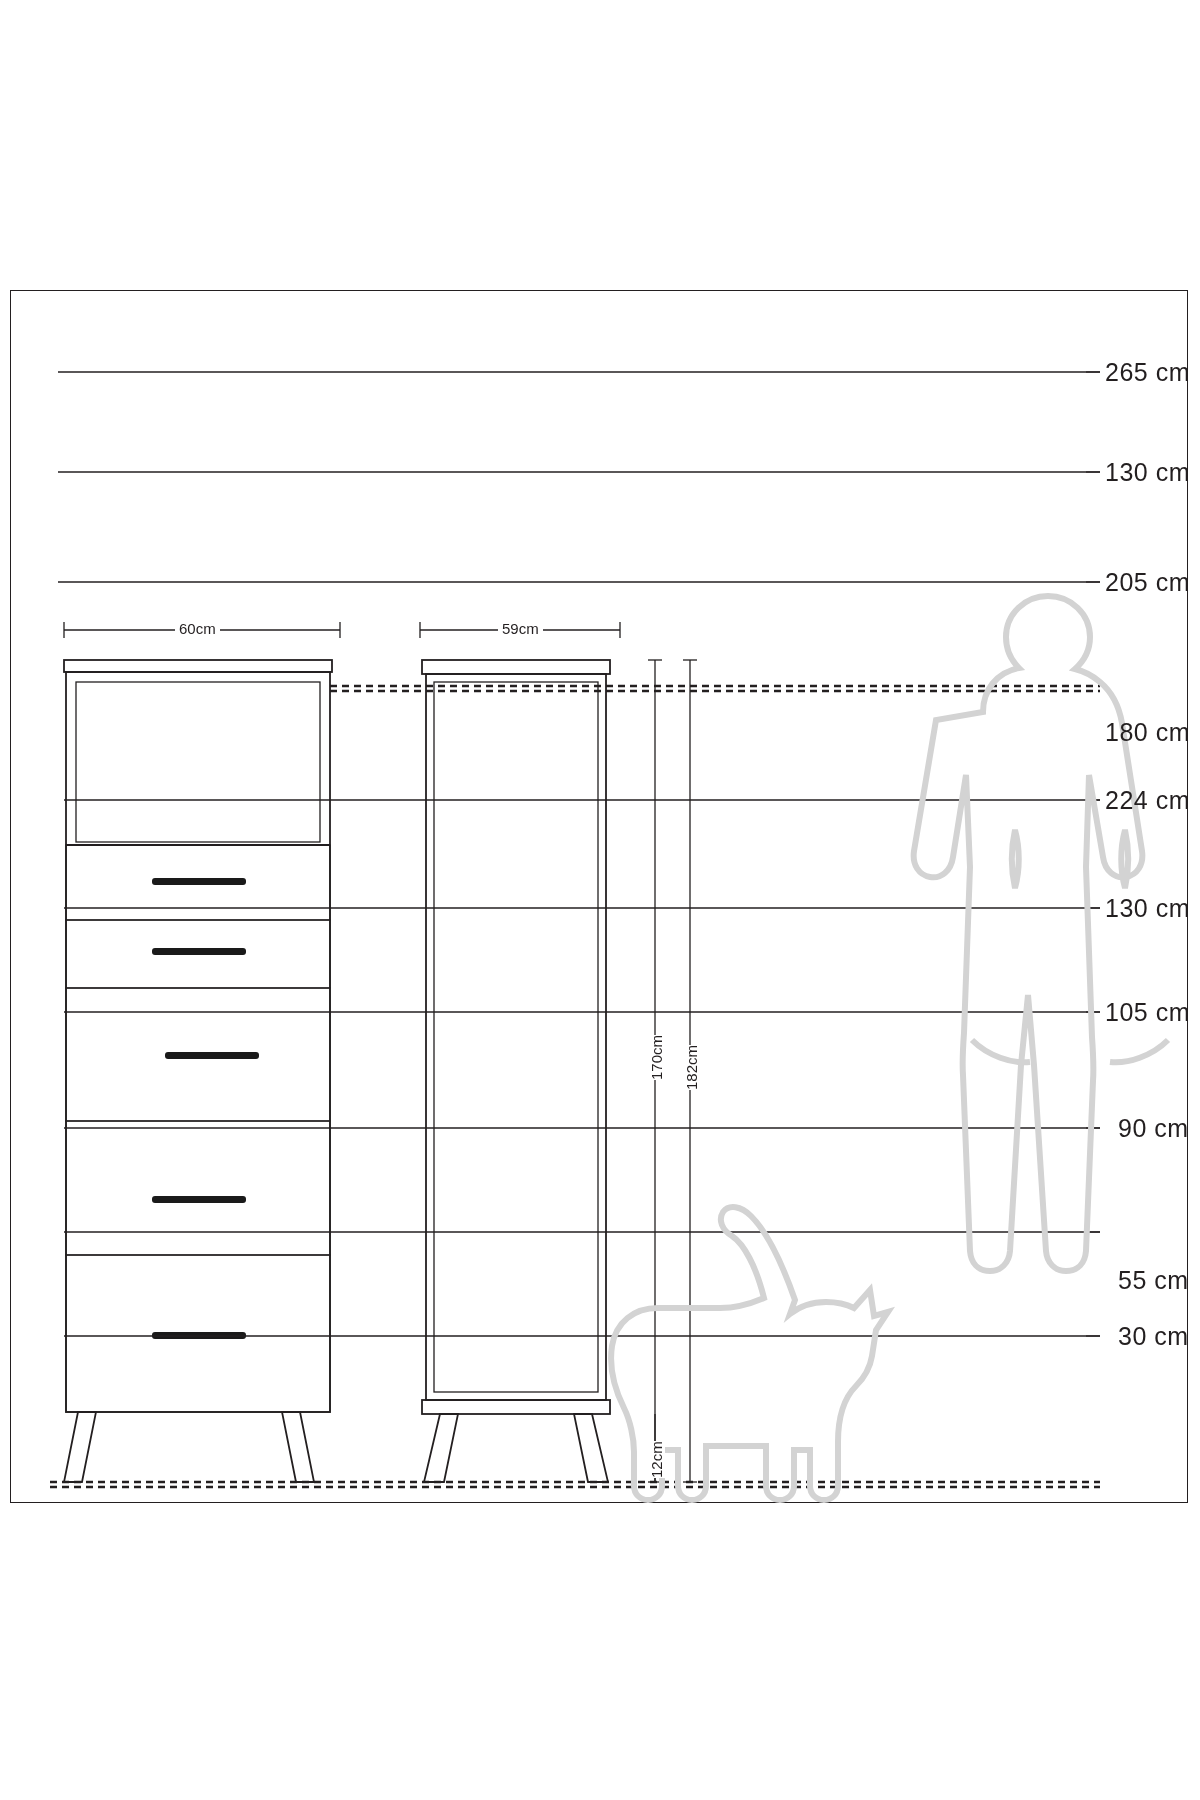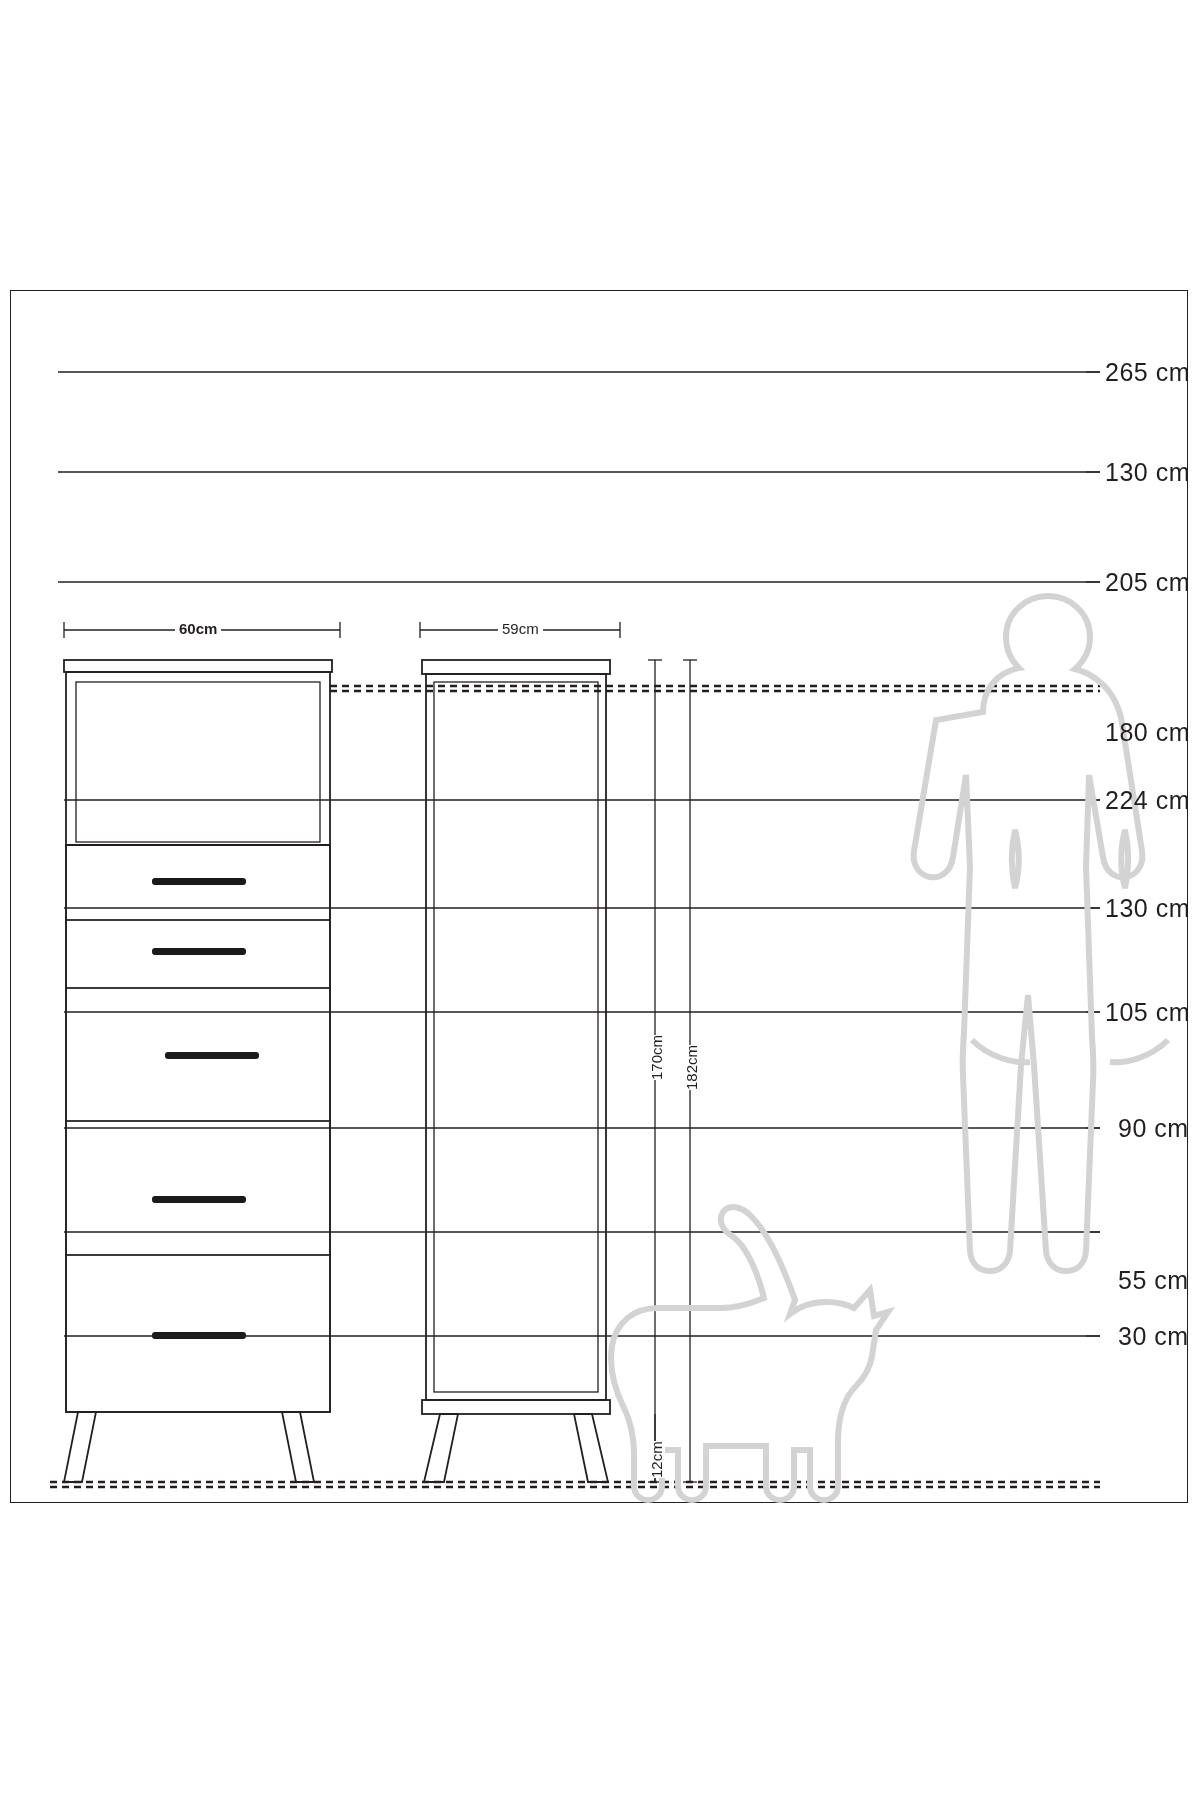--- a/index.html
+++ b/index.html
@@ -295,20 +295,20 @@
   <div class="scale-label" style="left:1105px; top:458px;">130 cm</div>
   <div class="scale-label" style="left:1105px; top:568px;">205 cm</div>
   <div class="scale-label" style="left:1105px; top:674px;margin-top:44px;">180 cm</div>
   <div class="scale-label" style="left:1105px; top:786px;">224 cm</div>
   <div class="scale-label" style="left:1105px; top:894px;">130 cm</div>
   <div class="scale-label" style="left:1105px; top:998px;">105 cm</div>
   <div class="scale-label" style="left:1118px; top:1114px;">90 cm</div>
   <div class="scale-label" style="left:1118px; top:1218px;margin-top:48px;">55 cm</div>
   <div class="scale-label" style="left:1118px; top:1322px;">30 cm</div>
 
-  <div class="dim-label" style="left:175px; top:620px;font-weight:bold;">60cm</div>
+  <div class="dim-label" style="left:175px; top:620px;">60cm</div>
   <div class="dim-label" style="left:498px; top:620px;">59cm</div>
 
   <div class="vdim-label" style="left:648px; top:1080px;">170cm</div>
   <div class="vdim-label" style="left:683px; top:1090px;">182cm</div>
   <div class="vdim-label" style="left:648px; top:1478px;">12cm</div>
 
 </div>
 
 </body></html>

